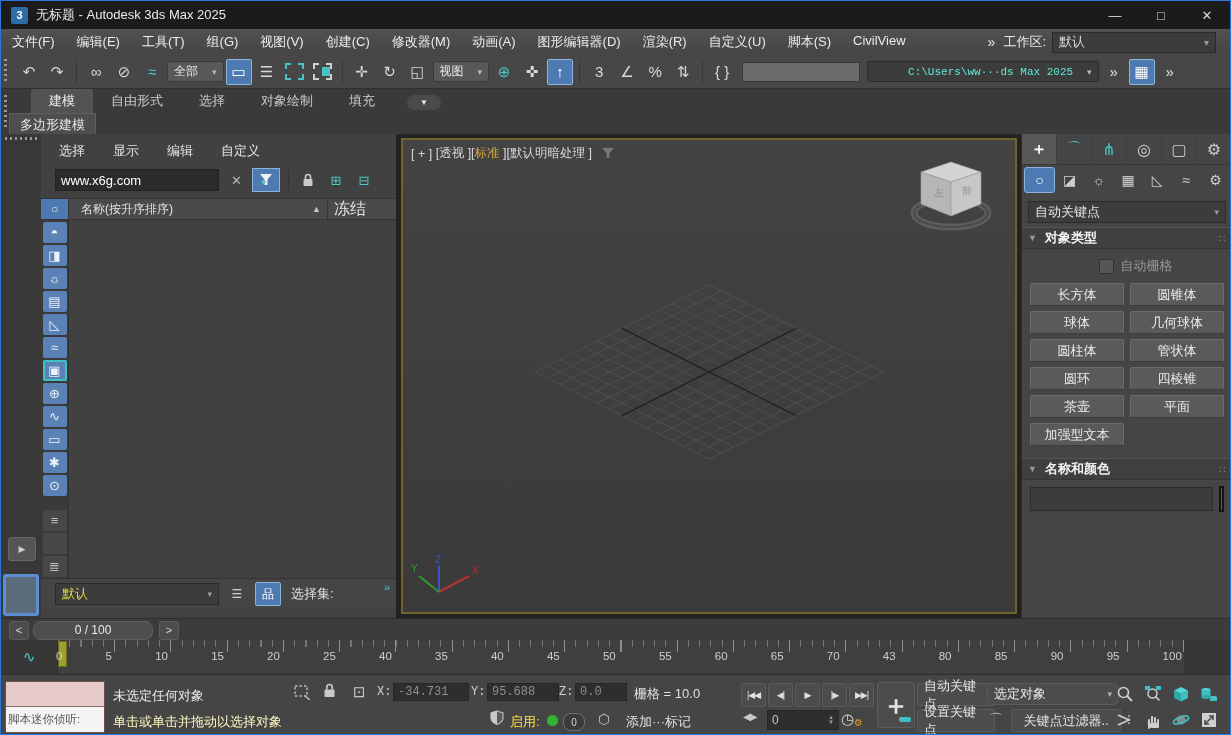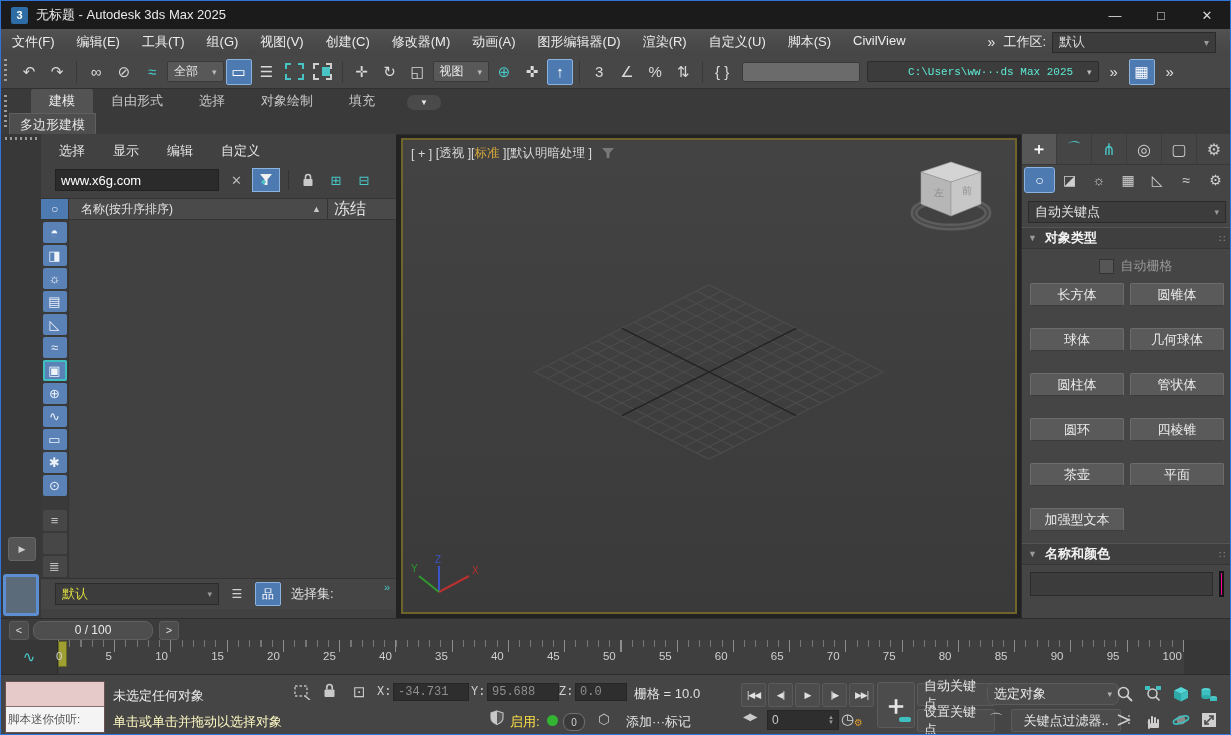--- a/index.html
+++ b/index.html
@@ -125,21 +125,21 @@
   .cp-dd::after{content:"▾";margin-left:auto;color:#9a9a9a;font-size:9px;}
   .rollout{margin-top:4px;}
   .ro-head{height:20px;background:#3f3f3f;border-top:1px solid #555;border-bottom:1px solid #353535;
            display:flex;align-items:center;padding:0 6px;}
   .ro-arrow{color:#9a9a9a;font-size:9px;margin-right:8px;}
   .ro-title{color:#f2f2f2;font-weight:bold;font-size:13px;}
   .ro-dots{margin-left:auto;color:#8a8a8a;font-size:10px;letter-spacing:1px;}
   .autogrid{display:flex;align-items:center;justify-content:center;margin:8px 0 4px 17px;}
   .agbox{width:13px;height:13px;background:#565656;border:1px solid #333;margin-right:7px;}
   .aglabel{color:#979797;font-size:13px;}
-  .cp-grid{display:grid;grid-template-columns:1fr 1fr;gap:22px 6px;padding:4px 8px 8px 8px;}
+  .cp-grid{display:grid;grid-template-columns:1fr 1fr;gap:5px 6px;padding:4px 8px 8px 8px;}
   .cp-btn{height:21px;background:#5a5a5a;border:1px solid #6c6c6c;border-bottom-color:#3c3c3c;border-radius:2px;
           color:#ececec;font-size:13px;display:flex;align-items:center;justify-content:center;}
   .nc-row{display:flex;align-items:center;padding:6px 8px;}
   .nc-field{flex:1;height:20px;background:#3c3c3c;border:1px solid #2b2b2b;}
   .nc-swatch{width:24px;height:22px;border:2px solid #141414;margin-left:6px;}
 
   
   .timelinebar{left:0;top:617px;width:100%;height:22px;background:#3c3c3c;display:flex;align-items:center;border-top:1px solid #2d2d2d;}
   .tl-arrow{width:18px;height:17px;background:#4c4c4c;border:1px solid #5c5c5c;border-radius:3px;color:#d8d8d8;
             display:flex;align-items:center;justify-content:center;font-size:11px;margin-left:8px;}
@@ -620,21 +620,21 @@
         <span>25</span>
         <span>40</span>
         <span>35</span>
         <span>40</span>
         <span>45</span>
         <span>50</span>
         <span>55</span>
         <span>60</span>
         <span>65</span>
         <span>70</span>
-        <span>75</span>
+        <span>43</span>
         <span>80</span>
         <span>85</span>
         <span>90</span>
         <span>95</span>
         <span>100</span>
       </div>
   </div>
 </div>
 
 <div class="abs statusbar">

